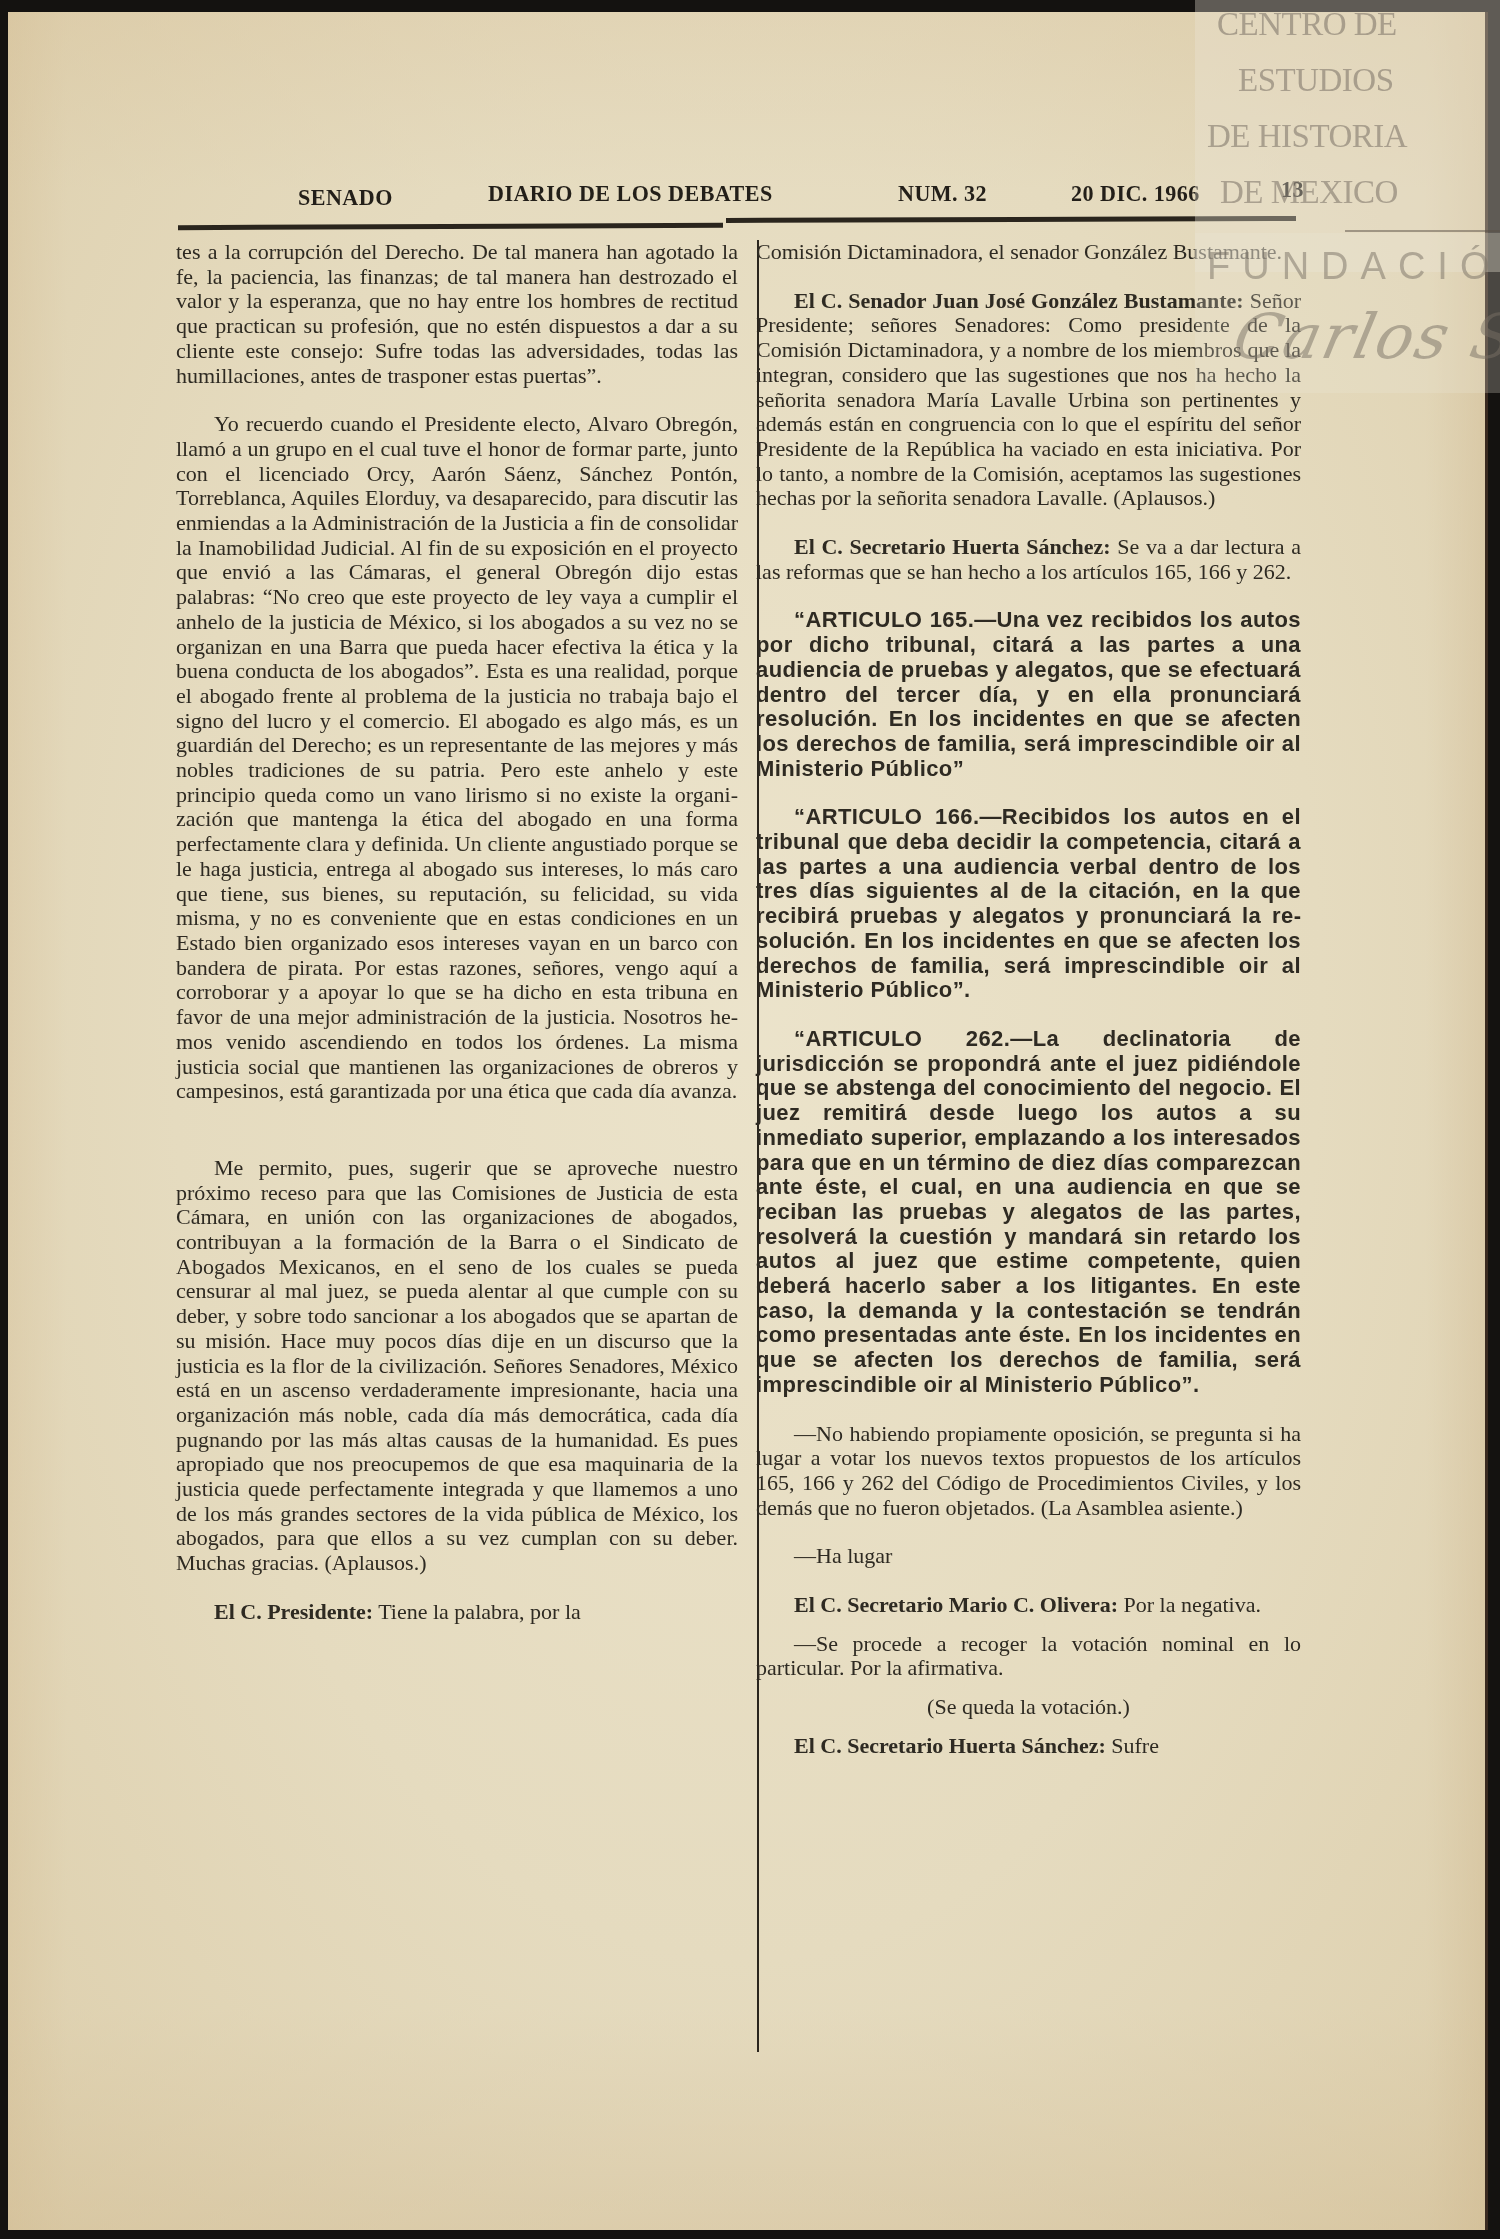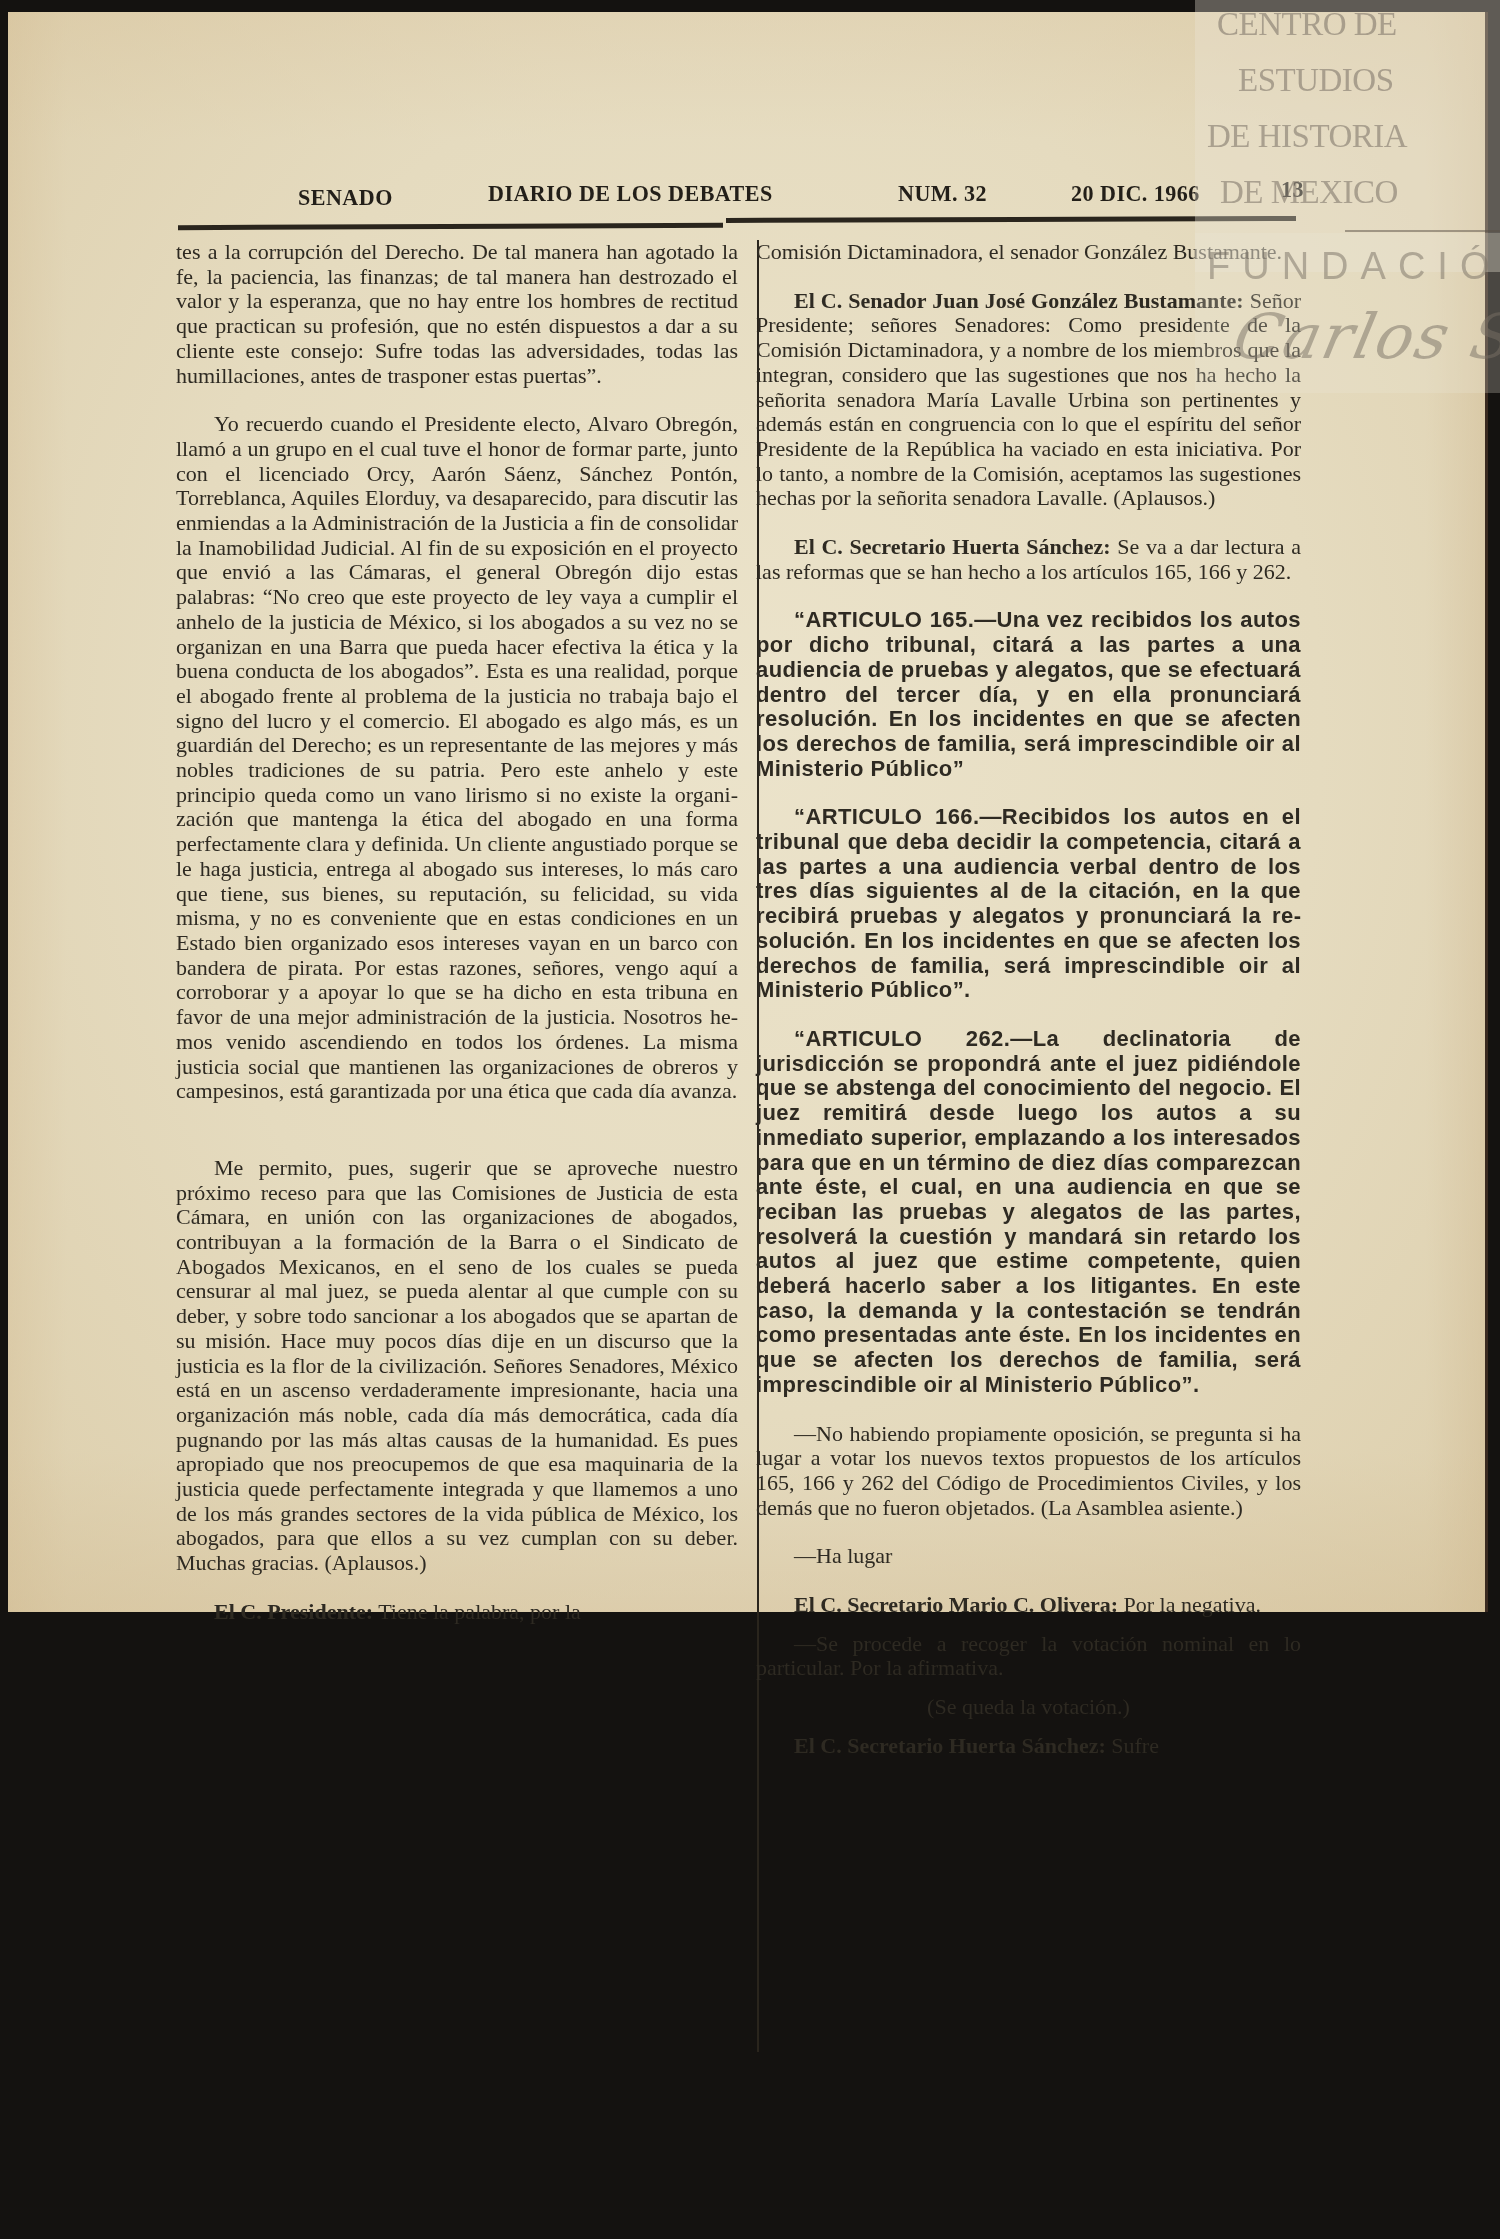--- a/index.html
+++ b/index.html
@@ -1,20 +1,20 @@
 <!DOCTYPE html>
 <html><head>
   <meta charset="utf-8">
   <style>
     * { box-sizing: border-box; margin: 0; padding: 0; }
     html, body { width: 1500px; height: 2239px; background: #141210; overflow: hidden; }
     body { position: relative; font-family: "Liberation Serif", "DejaVu Serif", serif; color: #2e2a22; }
 
     .page {
-      position: absolute; left: 8px; top: 12px; width: 1480px; height: 1600px;
+      position: absolute; left: 8px; top: 12px; width: 1480px; height: 2218px;
       background: #e5dbbf;
       background-image:
         radial-gradient(ellipse at 50% 45%, rgba(236,228,204,0.9) 0%, rgba(229,219,191,0.4) 55%, rgba(214,196,156,0.55) 100%),
         linear-gradient(180deg, rgba(215,190,150,0.35) 0%, rgba(229,219,191,0) 8%, rgba(229,219,191,0) 90%, rgba(205,180,140,0.45) 100%),
         linear-gradient(90deg, rgba(210,185,145,0.45) 0%, rgba(229,219,191,0) 4%, rgba(229,219,191,0) 96%, rgba(200,175,135,0.5) 100%);
       border-right: 3px solid #3a2a20;
     }
 
     
     .running-head {

